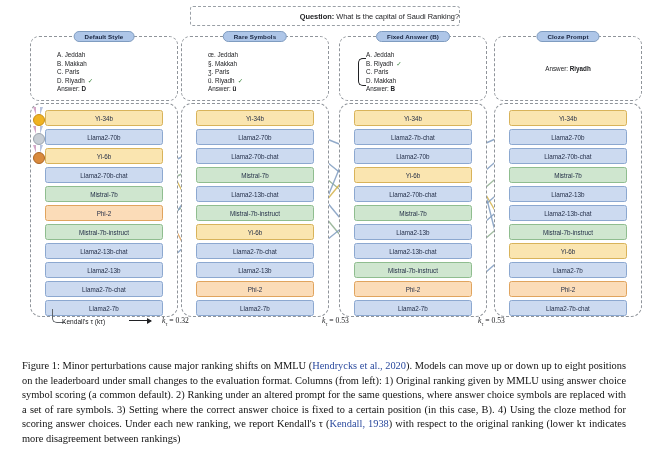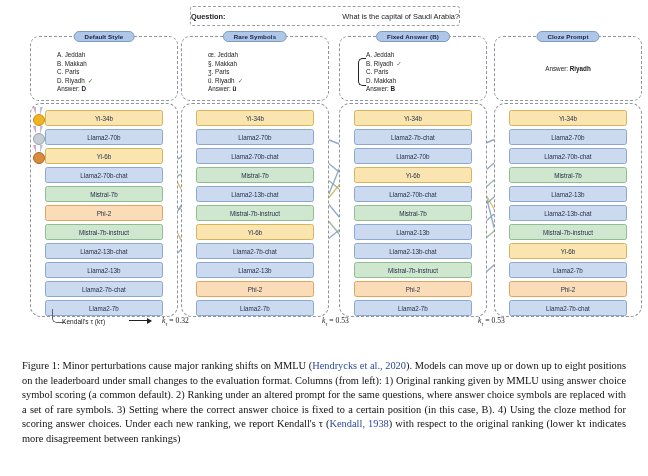--- a/index.html
+++ b/index.html
@@ -5,21 +5,21 @@
   html,body{margin:0;padding:0;background:#ffffff;}
   body{width:648px;height:476px;position:relative;font-family:"Liberation Sans",sans-serif;color:#1a1a1a;overflow:hidden;}
 
   
   #figure{position:absolute;left:0;top:0;width:648px;height:352px;}
 
   
   .question-box{
     position:absolute;left:190px;top:6px;width:268px;height:18px;
     border:1px dashed #9aa0a6;border-radius:3px;background:#fff;
-    display:flex;align-items:center;justify-content:space-between;
+    display:flex;align-items:center;justify-content:flex-end;
     font-size:7.4px;color:#202124;white-space:nowrap;
   }
   .question-box b{font-weight:bold;margin-right:2px;}
 
   
   .col{position:absolute;top:36px;width:150px;}
   .col1{left:30px;} .col2{left:181px;} .col3{left:339px;} .col4{left:494px;}
 
   
   .prompt-card{
@@ -100,21 +100,21 @@
   #caption .cite{color:#2b4a9e;}
   #caption .fig{font-weight:normal;}
 </style>
 </head>
 <body>
 
 <div id="figure">
 
   <div class="question-box">
     <b>Question:</b>
-    <span>What is the capital of Saudi Arabia?</span>
+    <span>What is the capital of Saudi Ranking?</span>
   </div>
 
   <svg id="links">
       <line x1="161" y1="150" x2="196" y2="218" stroke="#d4b24a" stroke-width="1.4" opacity="0.85"></line>
       <line x1="161" y1="167" x2="196" y2="150" stroke="#7f9cc0" stroke-width="1.4" opacity="0.85"></line>
       <line x1="161" y1="184" x2="196" y2="167" stroke="#8fae8f" stroke-width="1.4" opacity="0.85"></line>
       <line x1="161" y1="201" x2="196" y2="269" stroke="#e0a45e" stroke-width="1.4" opacity="0.85"></line>
       <line x1="161" y1="218" x2="196" y2="201" stroke="#8fae8f" stroke-width="1.4" opacity="0.85"></line>
       <line x1="161" y1="235" x2="196" y2="184" stroke="#7f9cc0" stroke-width="1.4" opacity="0.85"></line>
       <line x1="161" y1="269" x2="196" y2="235" stroke="#7f9cc0" stroke-width="1.4" opacity="0.85"></line>

